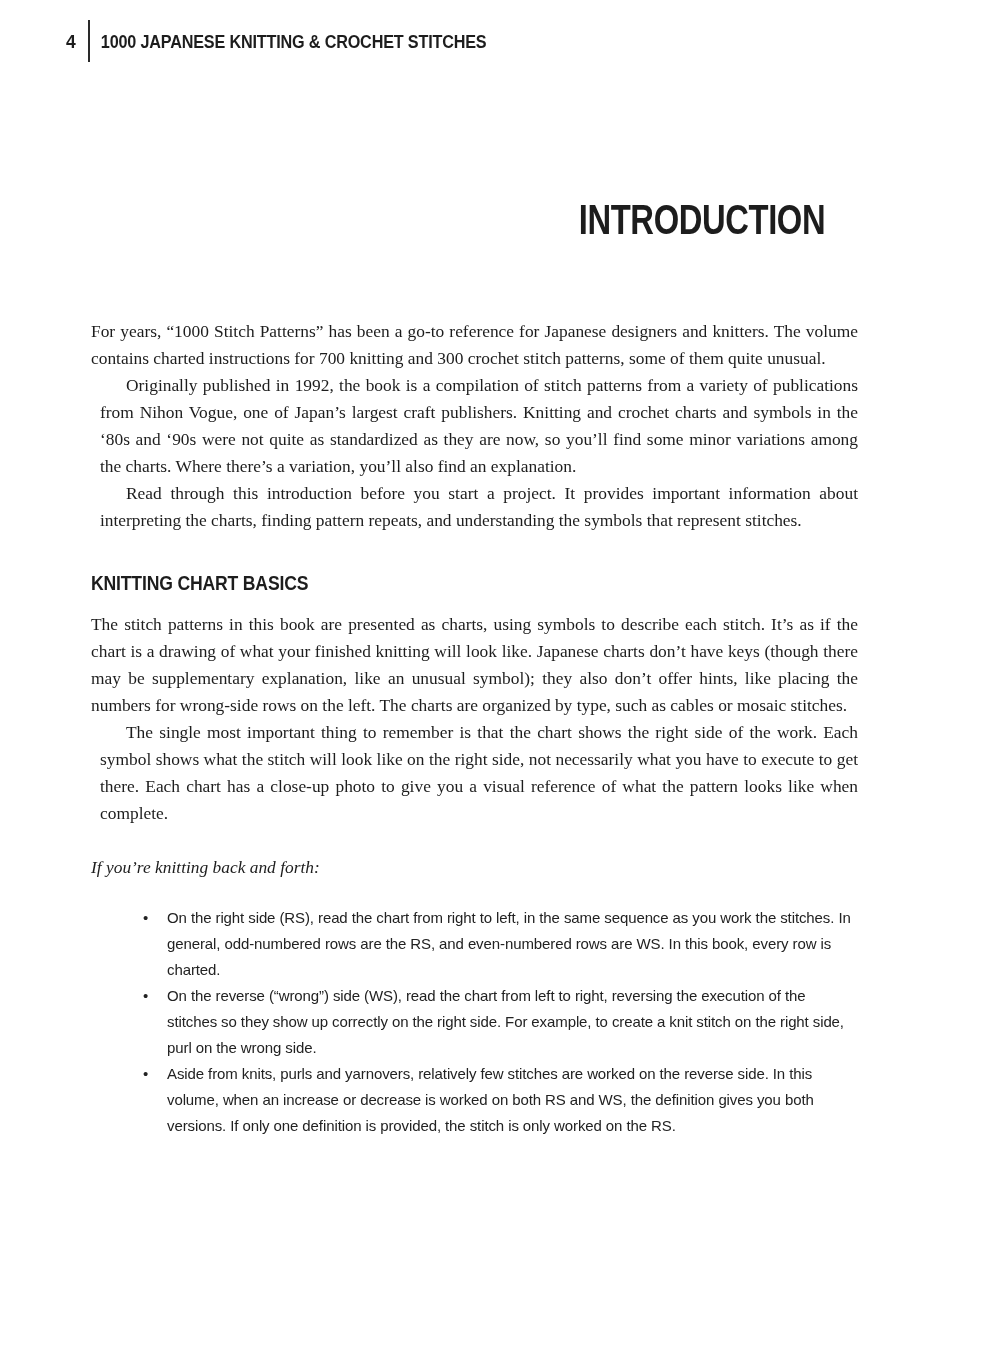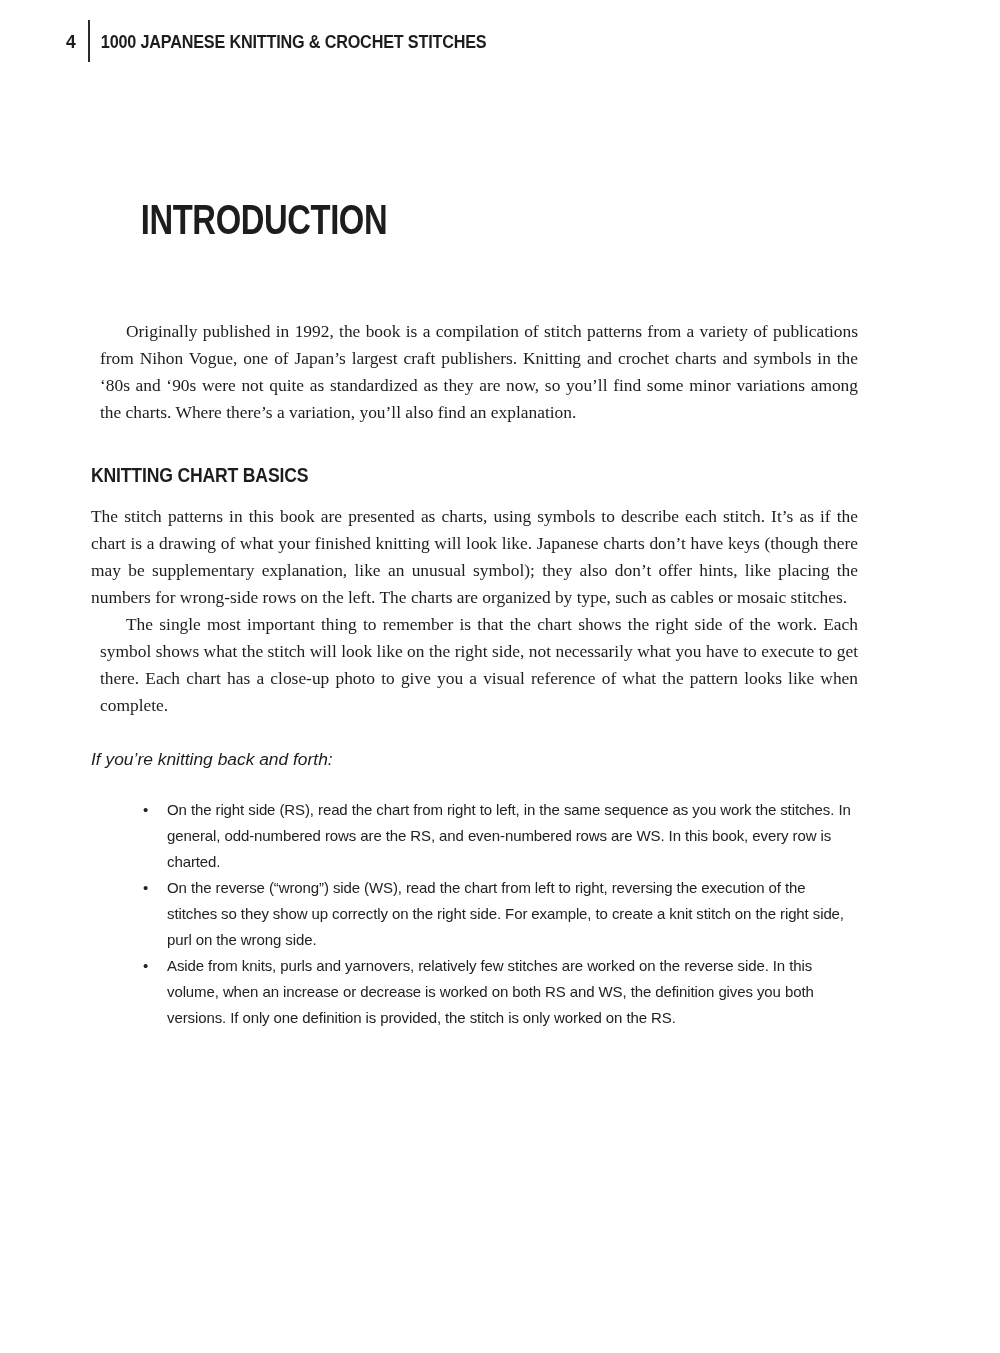--- a/index.html
+++ b/index.html
@@ -46,23 +46,23 @@
     padding-left: 12px;
     white-space: nowrap;
     transform: scaleX(0.9);
     transform-origin: left center;
   }
 
   
   .main-title-wrap {
     position: absolute;
     top: 196px;
-    left: 106px;
+    left: 93px;
     width: 767px;
-    text-align: left;
+    text-align: right;
   }
   .main-title {
     display: inline-block;
     font-family: "Liberation Sans", sans-serif;
     font-weight: 900;
     font-size: 42px;
     letter-spacing: -0.5px;
     transform: scaleX(0.78);
     transform-origin: center;
     white-space: nowrap;
@@ -92,21 +92,21 @@
     letter-spacing: -0.2px;
     margin: 38px 0 16px 0;
     transform: scaleX(0.88);
     transform-origin: left center;
     white-space: nowrap;
   }
 
   .italic { }
 
   .lead-in {
-    font-family: Liberation Sans, sans-serif;
+    font-family: Liberation Serif, serif;
     font-style: italic;
     font-size: 17.4px;
     line-height: 27px;
     margin: 27px 0 0 0;
   }
 
   
   .bullet-list {
     margin: 24px 0 0 0;
     padding: 0;
@@ -139,21 +139,23 @@
     <span class="header-divider"></span>
     <span class="book-title">1000 JAPANESE KNITTING &amp; CROCHET STITCHES</span>
   </div>
 
   <div class="main-title-wrap">
     <span class="main-title">INTRODUCTION</span>
   </div>
 
   <div class="content">
 
+    <p class="para">For years, “1000 Stitch Patterns” has been a go-to reference for Japanese designers and knitters. The vol­ume contains charted instructions for 700 knitting and 300 crochet stitch patterns, some of them quite unusual.</p>
     <p class="para indent">Originally published in 1992, the book is a compilation of stitch patterns from a variety of publica­tions from Nihon Vogue, one of Japan’s largest craft publishers. Knitting and crochet charts and symbols in the ‘80s and ‘90s were not quite as standardized as they are now, so you’ll find some minor variations among the charts. Where there’s a variation, you’ll also find an explanation.</p>
+    <p class="para indent">Read through this introduction before you start a project. It provides important information about interpreting the charts, finding pattern repeats, and understanding the symbols that represent stitches.</p>
 
     <h2 class="section-heading">KNITTING CHART BASICS</h2>
 
     <p class="para">The stitch patterns in this book are presented as charts, using symbols to describe each stitch. It’s as if the chart is a drawing of what your finished knitting will look like. Japanese charts don’t have keys (though there may be supplementary explanation, like an unusual symbol); they also don’t offer hints, like placing the numbers for wrong-side rows on the left. The charts are organized by type, such as cables or mosaic stitches.</p>
 
     <p class="para indent"><span>The single most important thing to remember is that </span><span class="italic">the chart shows the right side of the work</span><span>. Each symbol shows what the stitch will look like on the right side, not necessarily what you have to execute to get there. Each chart has a close-up photo to give you a visual reference of what the pattern looks like when complete.</span></p>
 
     <p class="lead-in">If you’re knitting back and forth:</p>
 
     <ul class="bullet-list">

